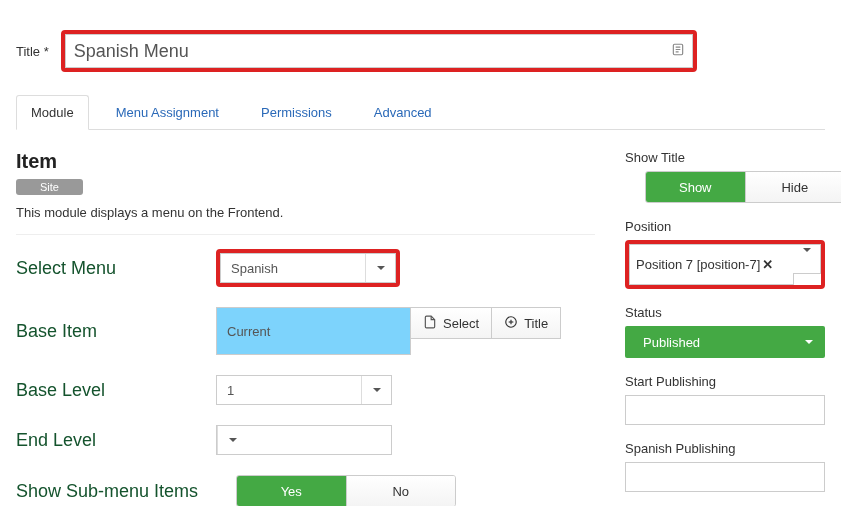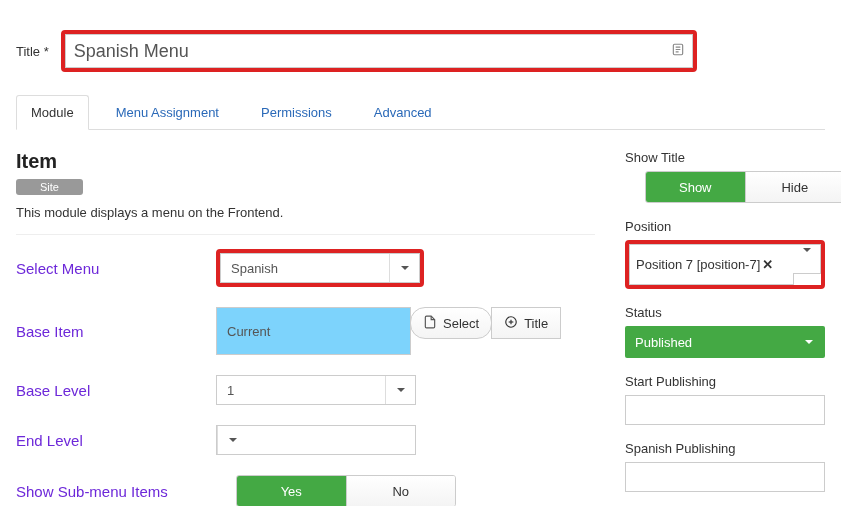--- a/index.html
+++ b/index.html
@@ -112,30 +112,30 @@
     border-top: 1px solid #eee;
     margin: 0 0 14px 0;
   }
   .form-row {
     display: flex;
     align-items: center;
     margin-bottom: 20px;
   }
   .form-label {
     width: 200px;
-    font-size: 15px;
-    color: #6d28d9;
+    font-size: 18px;
+    color: #14532d;
   }
   .select-box {
     display: flex;
     align-items: center;
     border: 1px solid #ccc;
     background: #fff;
     height: 30px;
-    width: 200px;
+    width: 176px;
   }
   .select-box .select-text {
     flex: 1;
     padding: 0 10px;
     font-size: 13px;
     color: #555;
     text-align: left;
   }
   .select-box .select-caret {
     width: 30px;
@@ -171,21 +171,21 @@
     border: 1px solid #ccc;
     background: linear-gradient(#fff, #f4f4f4);
     display: flex;
     align-items: center;
     gap: 6px;
     font-size: 13px;
     color: #333;
     cursor: pointer;
   }
   .btn + .btn { margin-left: -1px; }
-  .input-static + .btn { margin-left: -1px; border-radius: 15px; }
+  .input-static + .btn { margin-left: -1px; }
   .ic { width: 14px; height: 14px; display:inline-block; }
   .toggle-group {
     display: flex;
     width: 220px;
     border: 1px solid #ccc;
     border-radius: 3px;
     overflow: hidden;
     margin-left: 20px;
   }
   .toggle-btn {
@@ -235,21 +235,21 @@
     align-items: center;
     justify-content: center;
     margin-left: -1px;
   }
   .status-select {
     background: #44a944;
     color: #fff;
     height: 32px;
     display: flex;
     align-items: center;
-    padding: 0 10px;
+    padding: 0 18px;
     border-radius: 2px;
     position: relative;
   }
   .status-select .caret {
     border-top-color: #fff;
     position: absolute;
     right: 12px;
     top: 50%;
     transform: translateY(-2px);
   }

